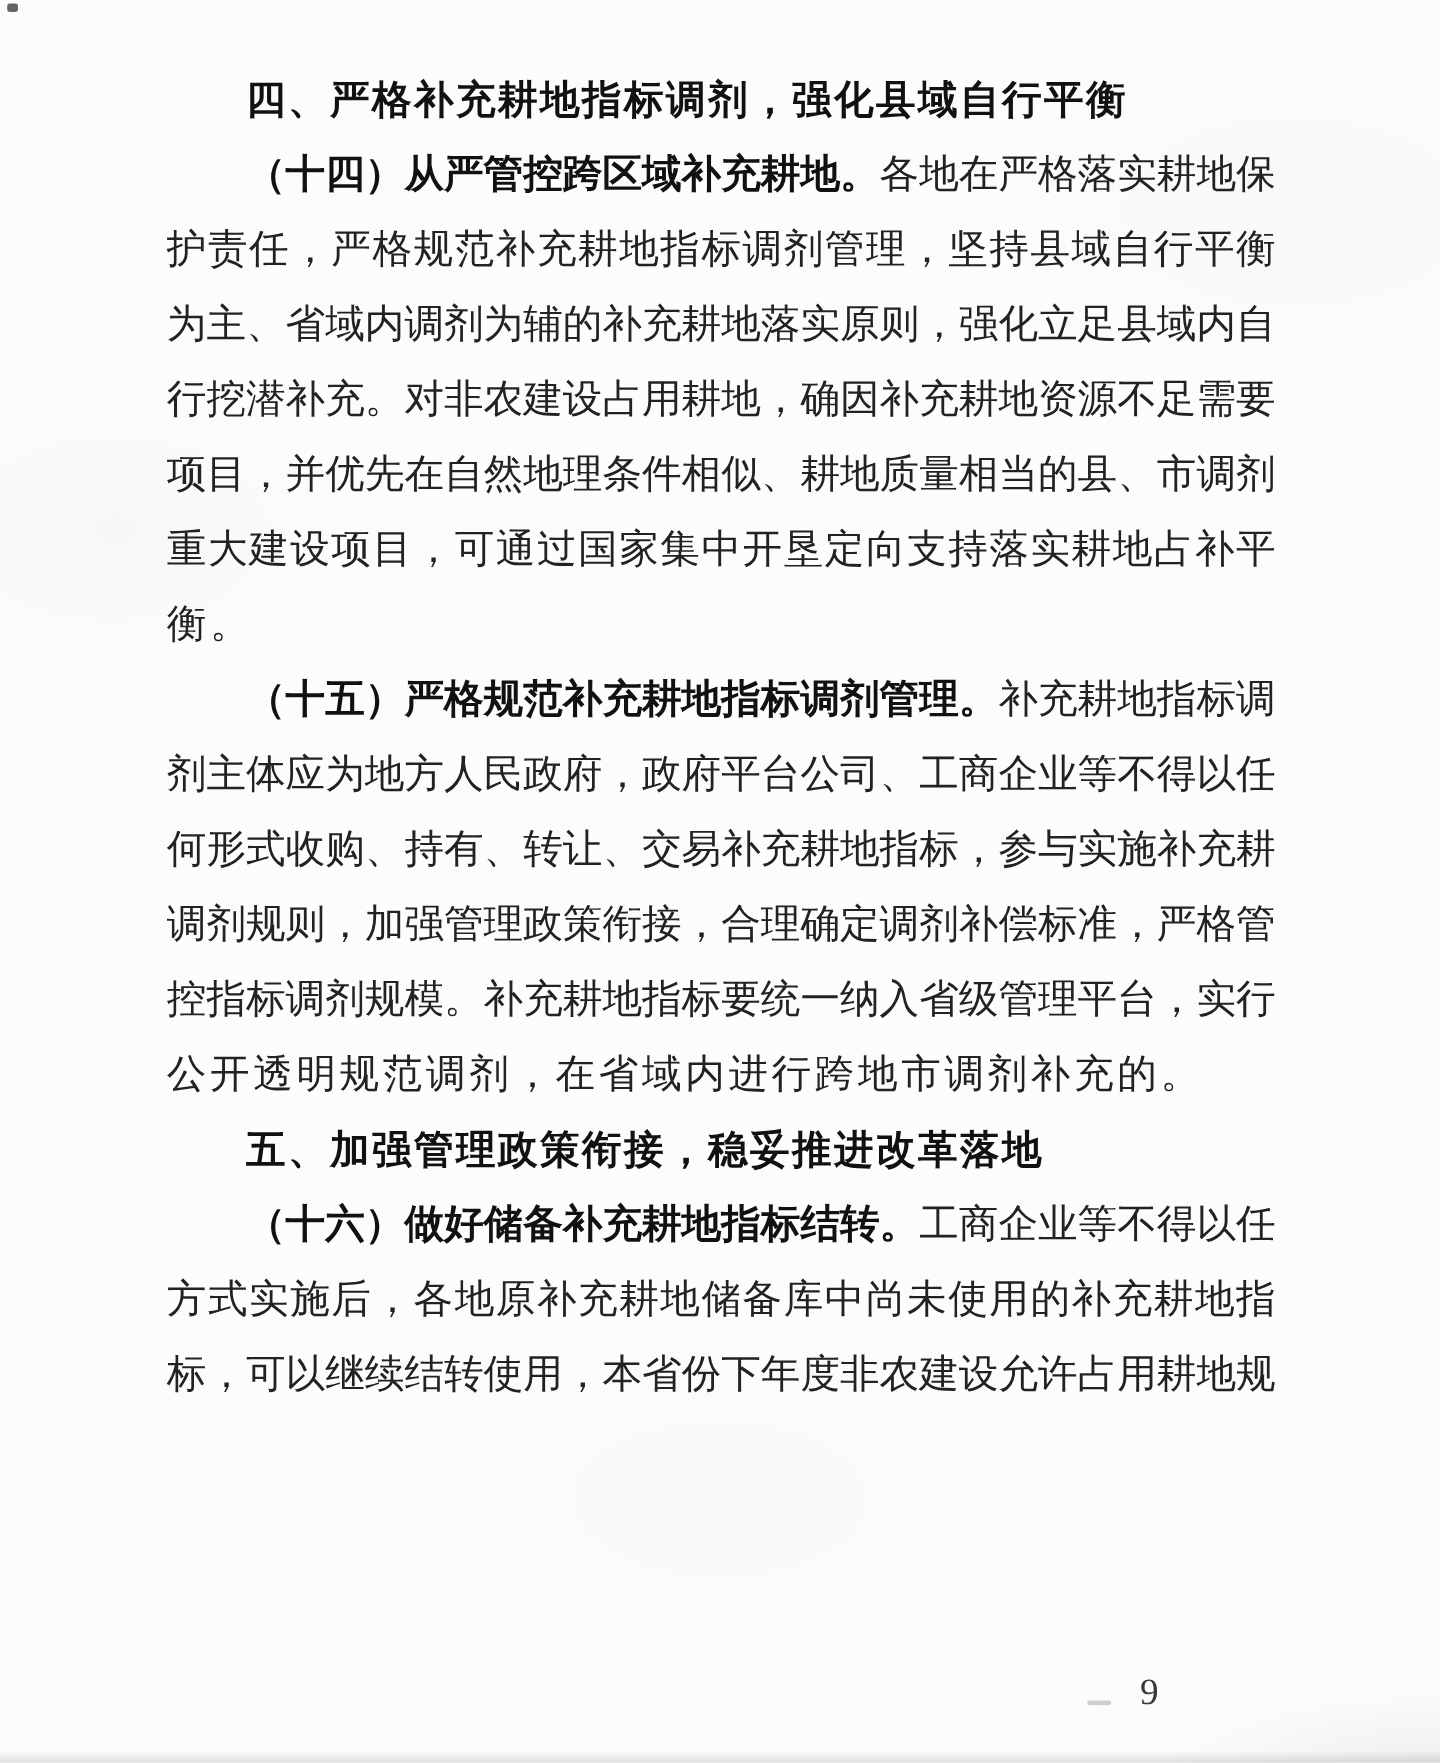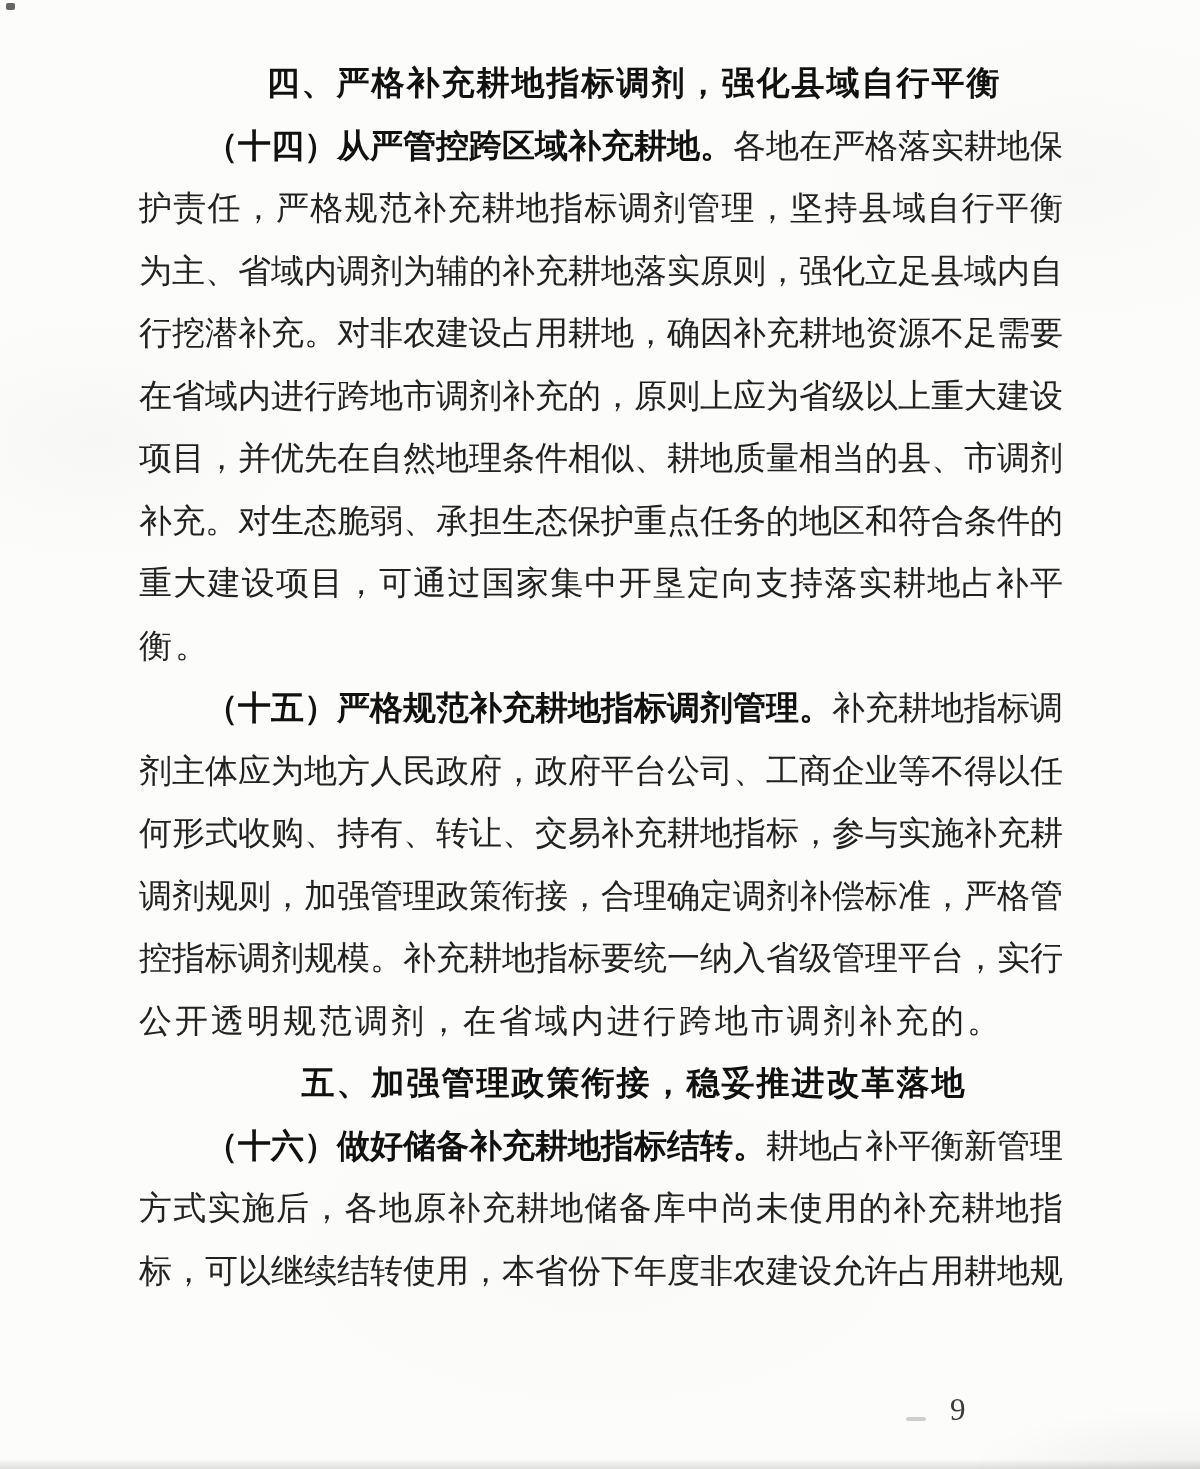--- a/index.html
+++ b/index.html
@@ -45,21 +45,21 @@
     text-align: left;
     letter-spacing: 3px;
   }
   .line.para { text-indent: 66px; }
   .line.heading {
     text-indent: 66px;
     font-family: "Liberation Sans", "DejaVu Sans", sans-serif;
     font-weight: 700;
     color: #0d0d0d;
     letter-spacing: 2px;
-    text-align: center;
+    text-align: left;
   }
   .b { font-weight: 700; color: #111; }
   .page-number {
     position: absolute;
     left: 950px;
     top: 1392px;
     font-size: 31px;
     color: #3a3a3a;
     font-family: "Liberation Serif", "DejaVu Serif", serif;
   }
@@ -97,33 +97,31 @@
 <body>
 
 <div class="page">
   <div class="speck"></div>
   <div class="textblock" id="textblock">
       <div class="line heading"><span class="b">四、严格补充耕地指标调剂，强化县域自行平衡</span></div>
       <div class="line para"><span class="b">（十四）从严管控跨区域补充耕地。</span><span>各地在严格落实耕地保</span></div>
       <div class="line body"><span>护责任，严格规范补充耕地指标调剂管理，坚持县域自行平衡</span></div>
       <div class="line body"><span>为主、省域内调剂为辅的补充耕地落实原则，强化立足县域内自</span></div>
       <div class="line body"><span>行挖潜补充。对非农建设占用耕地，确因补充耕地资源不足需要</span></div>
-      <div class="line body"><span>在省域内进行跨地市调剂补充的，原则上应为省级以上重大建设</span></div>
       <div class="line body"><span>项目，并优先在自然地理条件相似、耕地质量相当的县、市调剂</span></div>
-      <div class="line body"><span>补充。对生态脆弱、承担生态保护重点任务的地区和符合条件的</span></div>
       <div class="line body"><span>重大建设项目，可通过国家集中开垦定向支持落实耕地占补平</span></div>
       <div class="line end"><span>衡。</span></div>
       <div class="line para"><span class="b">（十五）严格规范补充耕地指标调剂管理。</span><span>补充耕地指标调</span></div>
       <div class="line body"><span>剂主体应为地方人民政府，政府平台公司、工商企业等不得以任</span></div>
       <div class="line body"><span>何形式收购、持有、转让、交易补充耕地指标，参与实施补充耕</span></div>
       <div class="line body"><span>调剂规则，加强管理政策衔接，合理确定调剂补偿标准，严格管</span></div>
       <div class="line body"><span>控指标调剂规模。补充耕地指标要统一纳入省级管理平台，实行</span></div>
       <div class="line end"><span>公开透明规范调剂，在省域内进行跨地市调剂补充的。</span></div>
       <div class="line heading"><span class="b">五、加强管理政策衔接，稳妥推进改革落地</span></div>
-      <div class="line para"><span class="b">（十六）做好储备补充耕地指标结转。</span><span>耕地占补平衡新管理</span></div>
+      <div class="line para"><span class="b">（十六）做好储备补充耕地指标结转。</span><span>工商企业等不得以任</span></div>
       <div class="line body"><span>方式实施后，各地原补充耕地储备库中尚未使用的补充耕地指</span></div>
       <div class="line body"><span>标，可以继续结转使用，本省份下年度非农建设允许占用耕地规</span></div>
     </div>
   <div class="dash-artifact"></div>
   <div class="page-number">9</div>
   <div class="right-corner-shade"></div>
   <div class="bottom-shade"></div>
 </div>
 
 </body></html>

